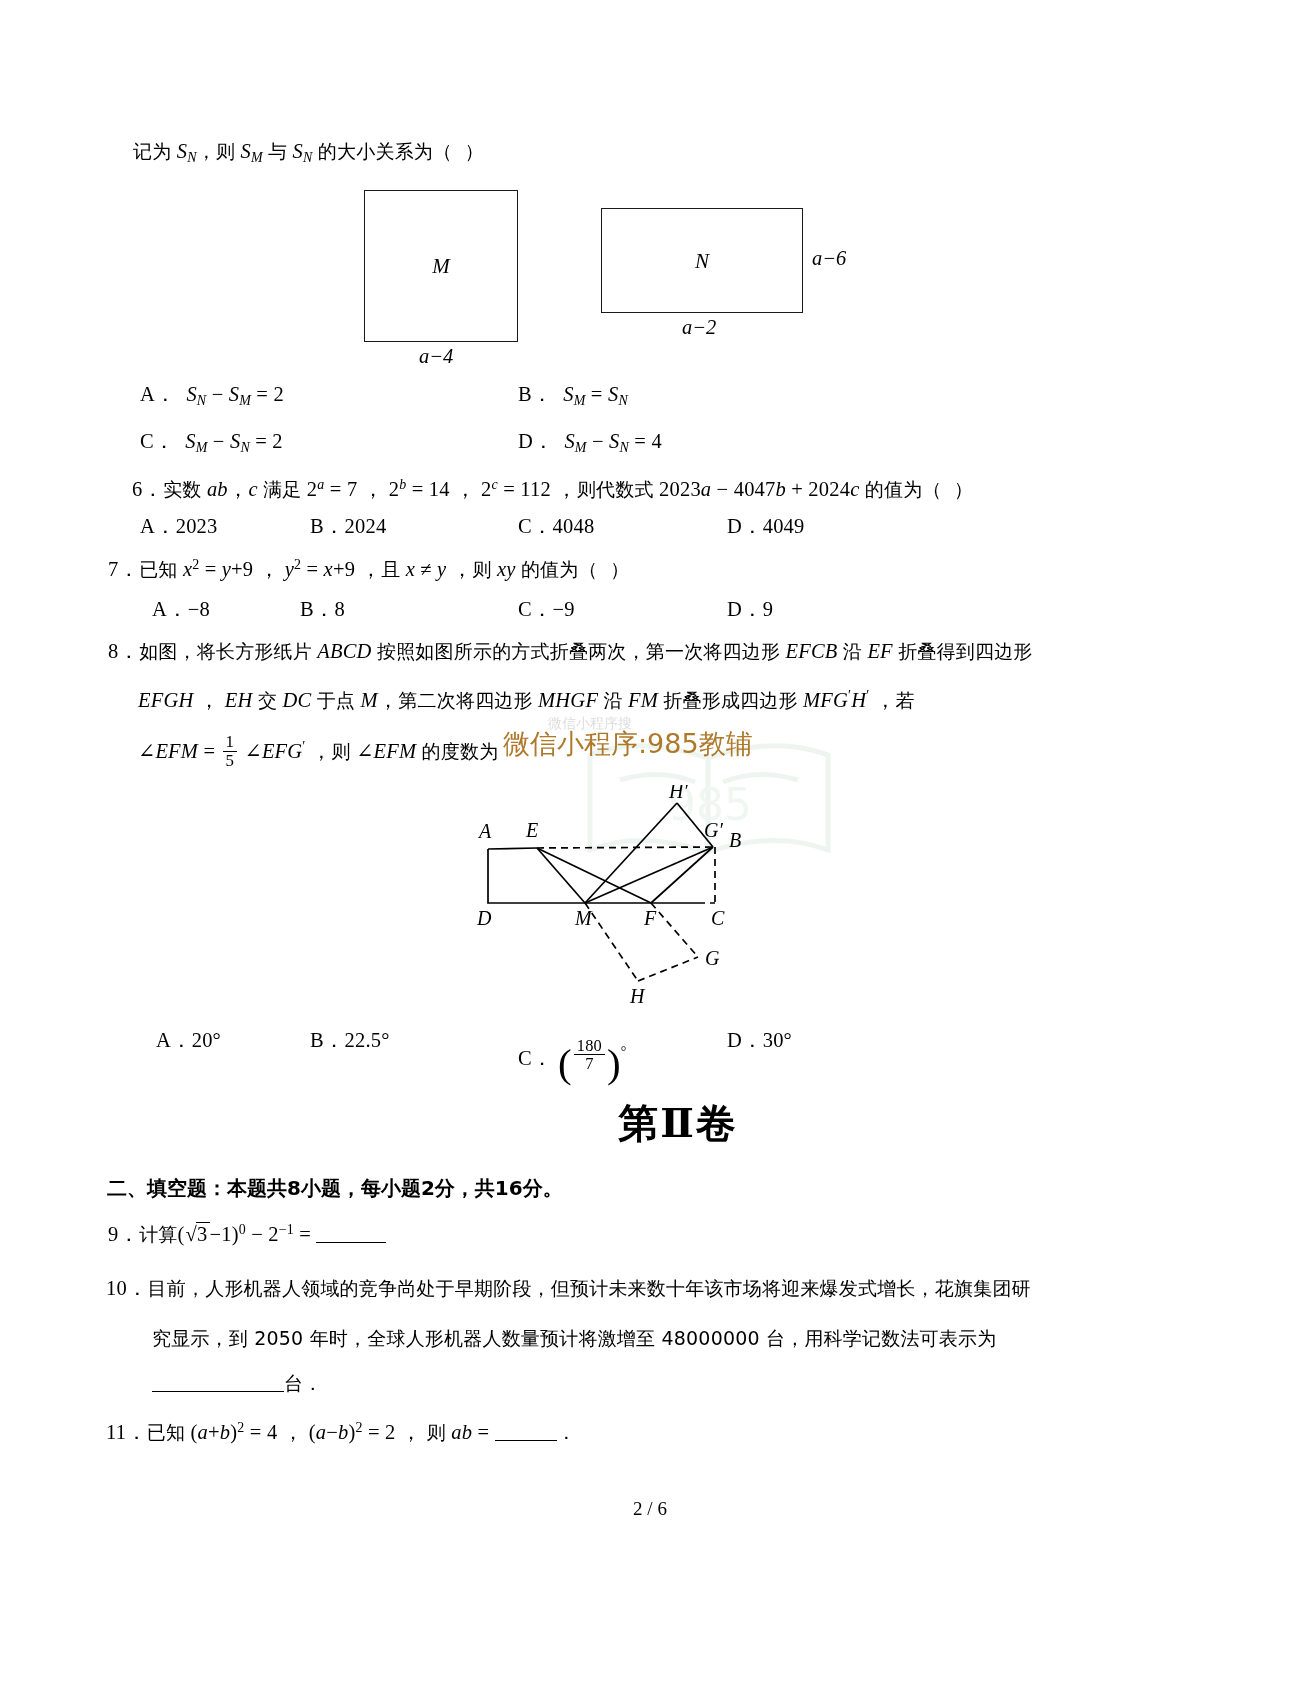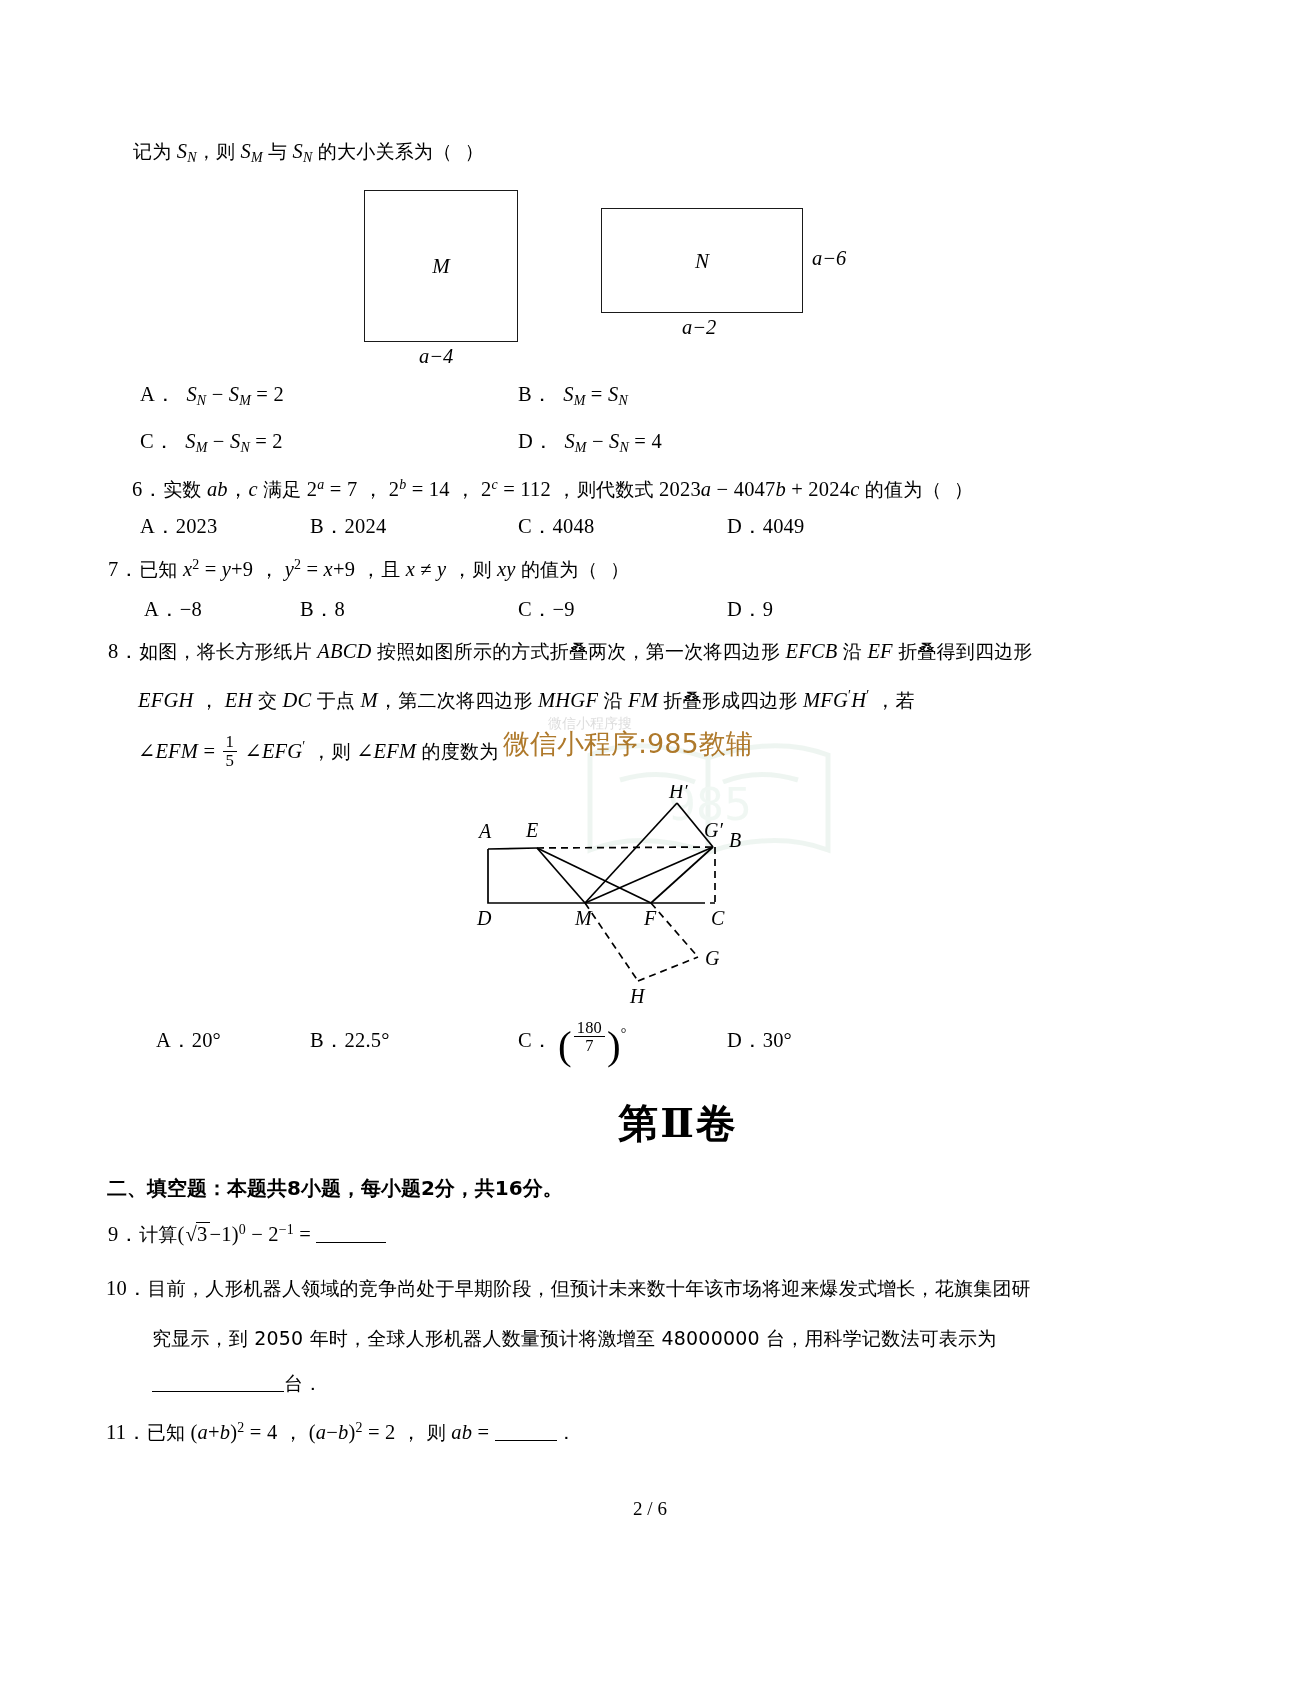--- a/index.html
+++ b/index.html
@@ -228,21 +228,21 @@
   </div>
   <div class="ln" style="left:727px; top:515px;">
     <span>D．</span><span>4049</span>
   </div>
 
   <div class="ln" style="left:108px; top:557px;">
     <span>7．</span><span class="cjk">已知</span>
     <i>x</i><span class="supn">2</span> = <i>y</i>+9 ， <i>y</i><span class="supn">2</span> = <i>x</i>+9 ，<span class="cjk">且</span>
     <i>x</i> ≠ <i>y</i> ，<span class="cjk">则</span> <i>xy</i> <span class="cjk">的值为（&nbsp;&nbsp;）</span>
   </div>
-  <div class="ln" style="left:144px; top:598px;">
+  <div class="ln" style="left:152px; top:598px;">
     <span>A．</span><span>−8</span>
   </div>
   <div class="ln" style="left:300px; top:598px;">
     <span>B．</span><span>8</span>
   </div>
   <div class="ln" style="left:518px; top:598px;">
     <span>C．</span><span>−9</span>
   </div>
   <div class="ln" style="left:727px; top:598px;">
     <span>D．</span><span>9</span>
@@ -311,21 +311,21 @@
   </svg>
 
   <div class="ln" style="left:140px; top:1029px;margin-left:16px;">
     <span>A．</span><span>20°</span>
   </div>
   <div class="ln" style="left:310px; top:1029px;">
     <span>B．</span><span>22.5°</span>
   </div>
   <div class="ln" style="left:518px; top:1019px;">
     <span>C．</span>
-    <span class="bigparen">(</span><span class="frac" style="font-size:0.80em; vertical-align:-0.25em;">
+    <span class="bigparen">(</span><span class="frac" style="font-size:0.80em; vertical-align:-0.25em;margin-top:18px;">
       <span class="top">180</span>
       <span class="bot">7</span>
     </span><span class="bigparen">)</span><span class="supn" style="vertical-align:0.62em;">°</span>
   </div>
   <div class="ln" style="left:727px; top:1029px;">
     <span>D．</span><span>30°</span>
   </div>
 
   <div class="vol-title" style="top:1096px;">第Ⅱ卷</div>
 

